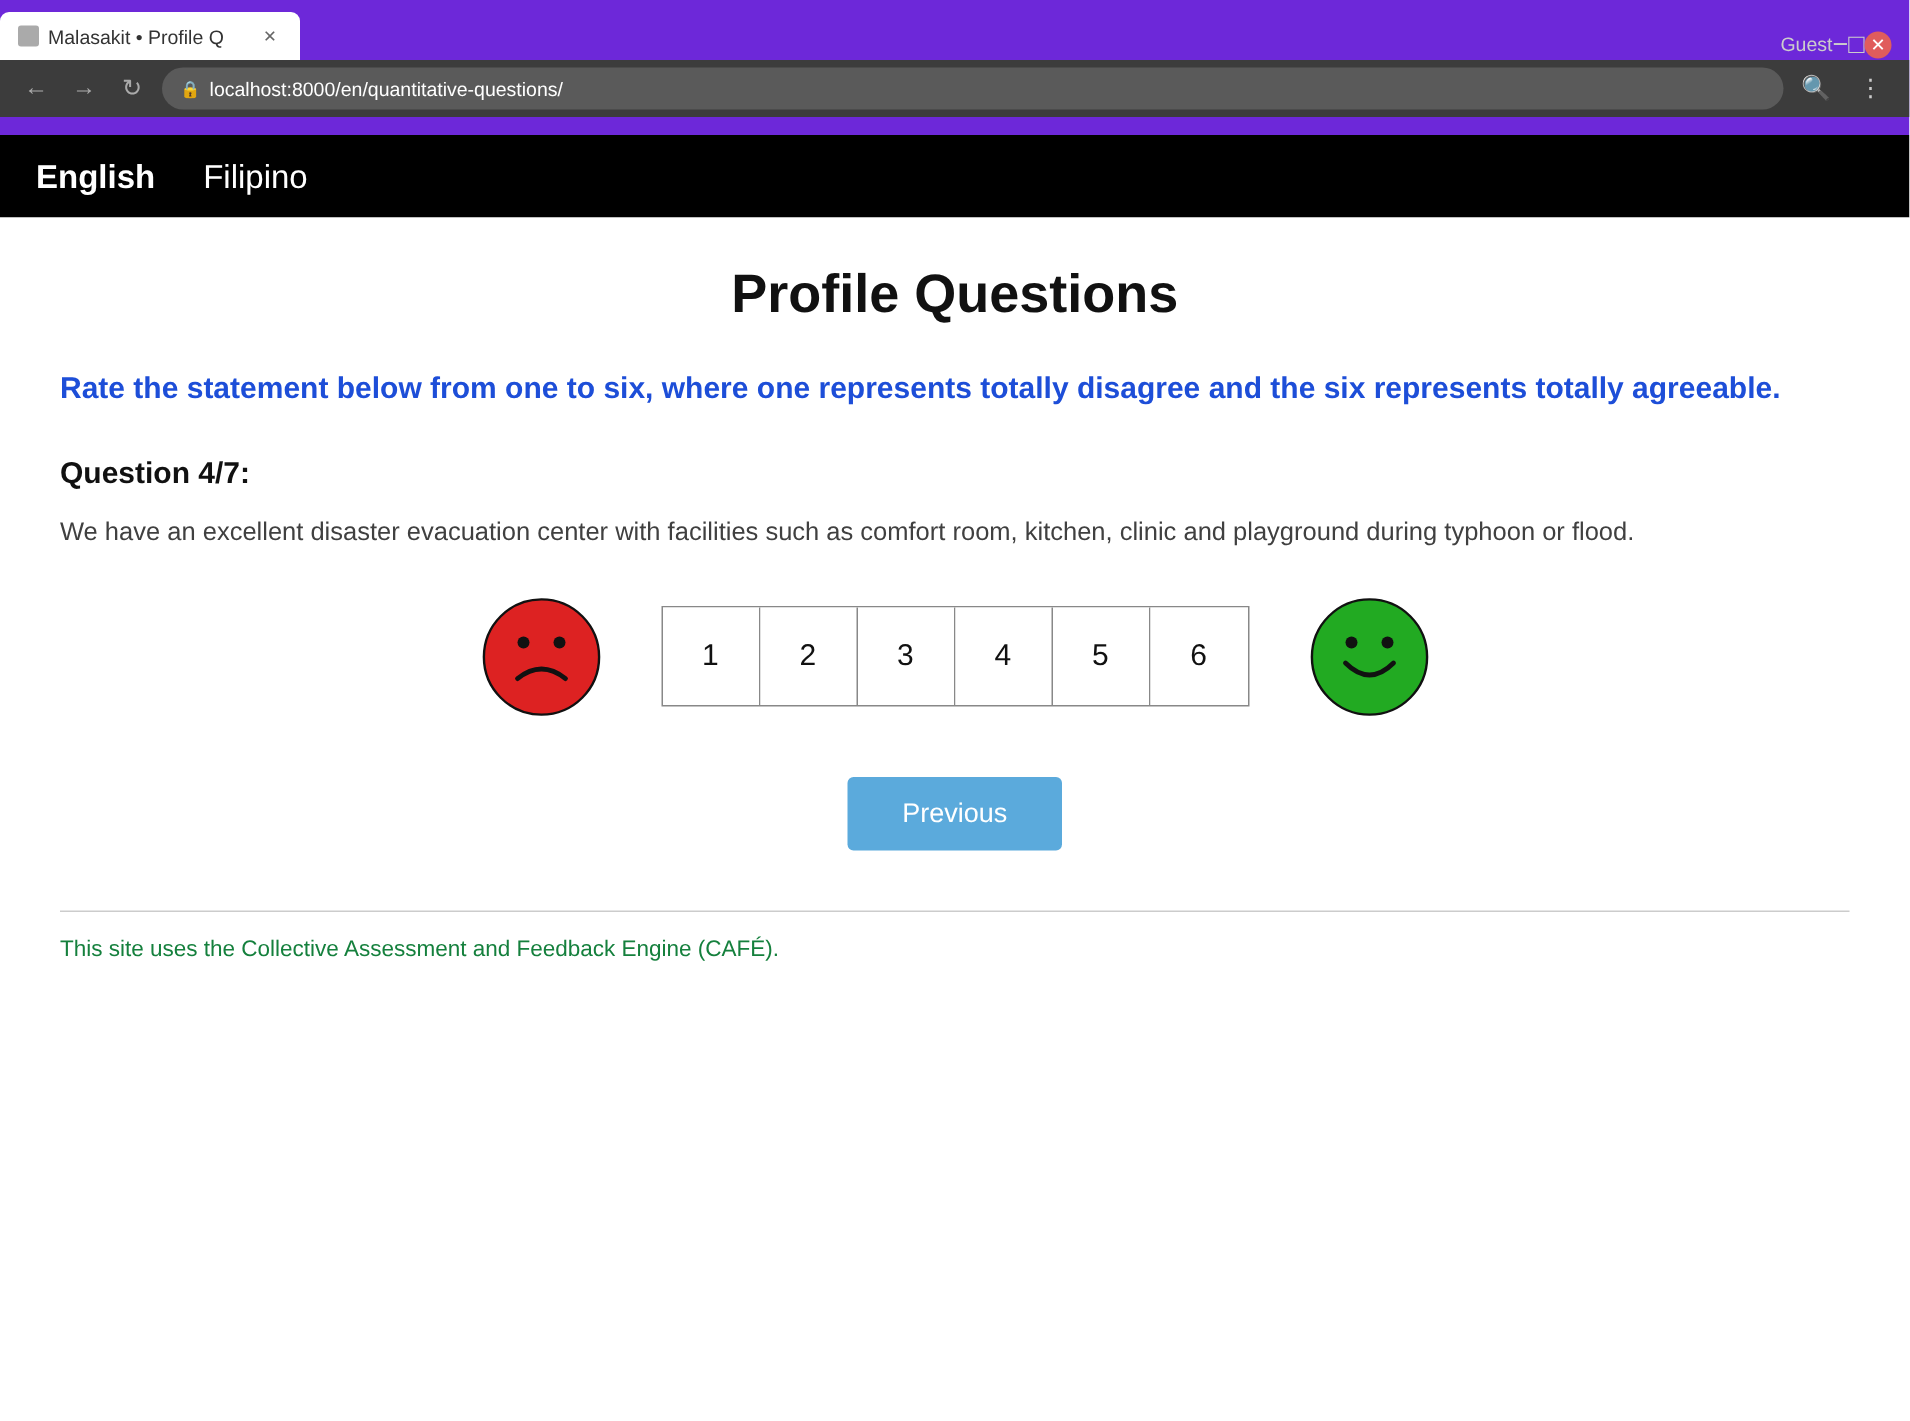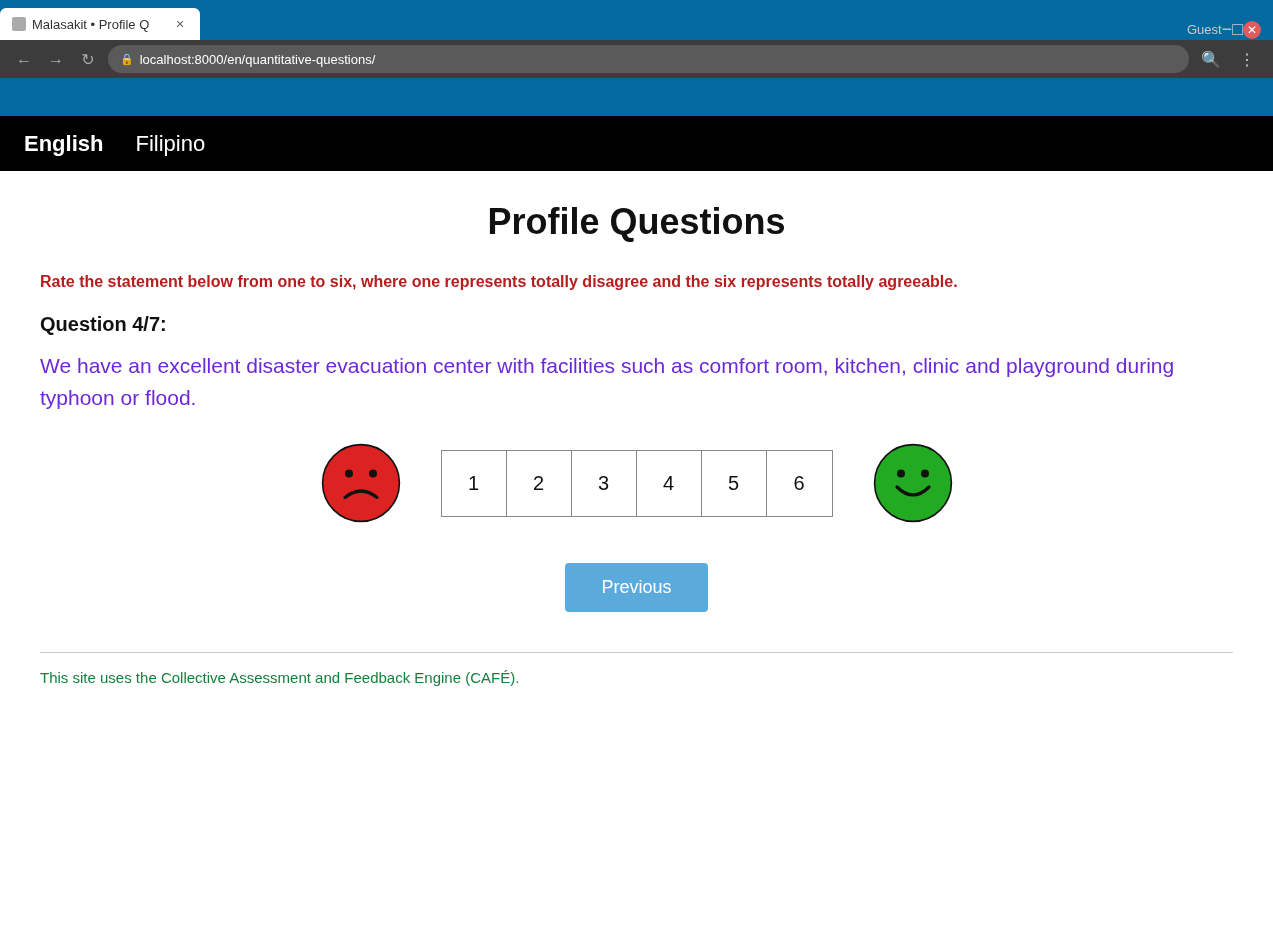--- a/index.html
+++ b/index.html
@@ -7,22 +7,22 @@
     body {
       font-family: Arial, sans-serif;
       background: #fff;
       width: 1273px;
       height: 947px;
       overflow: hidden;
     }
 
     
     .browser-chrome {
-      background: #0369a1;
-      height: 116px;
+      background: #6d28d9;
+      height: 90px;
     }
 
     .tab {
       display: flex;
       align-items: center;
       background: #fff;
       border-radius: 6px 6px 0 0;
       padding: 6px 12px;
       font-size: 13px;
       color: #333;
@@ -164,39 +164,39 @@
 
     .page-title {
       text-align: center;
       font-size: 36px;
       font-weight: bold;
       margin-bottom: 28px;
       color: #111;
     }
 
     .instructions {
-      font-size: 16px;
+      font-size: 20px;
       font-weight: bold;
-      margin-bottom: 20px;
+      margin-bottom: 32px;
       line-height: 1.4;
-      color: #b91c1c;
+      color: #1d4ed8;
     }
 
     .question-label {
       font-size: 20px;
       font-weight: bold;
       margin-bottom: 14px;
       color: #111;
     }
 
     .question-text {
-      font-size: 21px;
+      font-size: 17px;
       margin-bottom: 30px;
       line-height: 1.5;
-      color: #6d28d9;
+      color: #404040;
     }
 
     .rating-row {
       display: flex;
       align-items: center;
       justify-content: center;
       gap: 40px;
       margin-bottom: 40px;
     }
 

